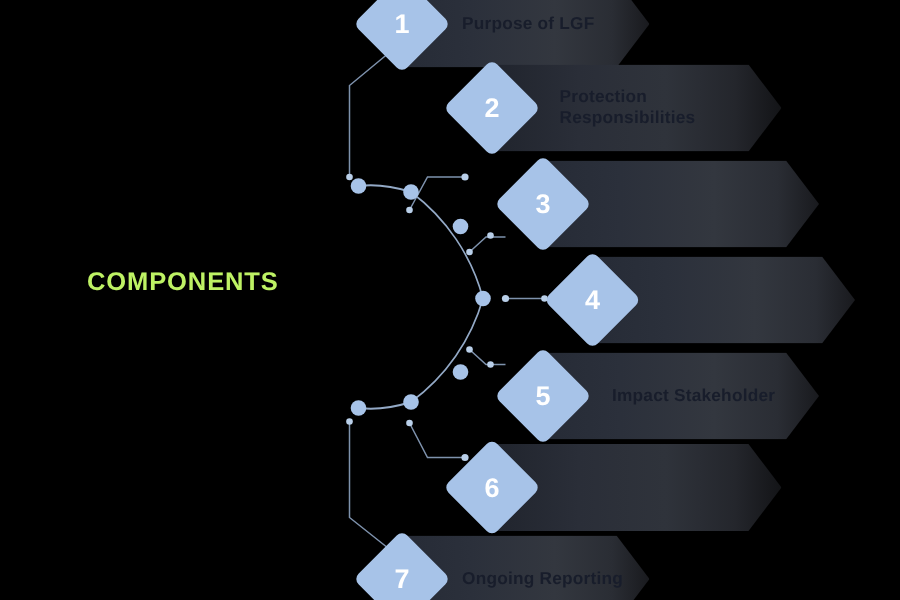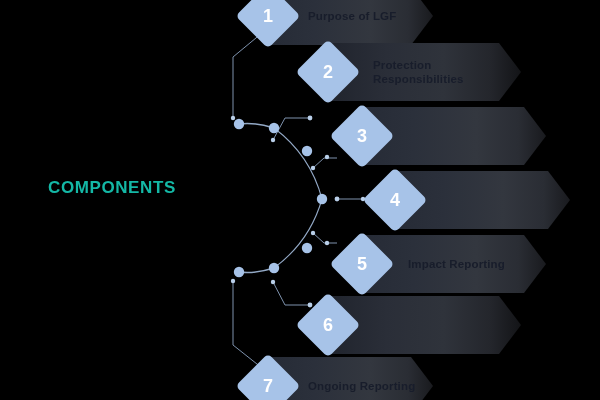--- a/index.html
+++ b/index.html
@@ -7,26 +7,26 @@
     width:600px;height:400px;overflow:hidden;
     background:#000000;
     font-family:"Liberation Sans", sans-serif;
     position:relative;
   }
   #stage{position:absolute;inset:0;width:600px;height:400px;}
 
   
   #components-title{
     position:absolute;
-    left:48px; top:178px;
+    left:58px; top:178px;
     width:200px;
     font-size:17px;
     font-weight:bold;
     letter-spacing:0.6px;
-    color:#14b8a6;
+    color:#bef264;
     font-family:"Liberation Sans", sans-serif;
     white-space:nowrap;
   }
 
   
   #connector-layer{position:absolute;left:0;top:0;width:600px;height:400px;}
 
   
   .step-row{position:absolute;height:58px;}
 
@@ -152,21 +152,21 @@
 
   <div class="step-row" style="left:0;top:171px;width:600px;">
     <div class="step-bar" style="left:395px;width:175px;"></div>
     <div class="step-diamond" style="left:372px;">
       <span>4</span>
     </div>
   </div>
 
   <div class="step-row" style="left:0;top:235px;width:600px;">
     <div class="step-bar" style="left:362px;width:184px;"></div>
-    <div class="step-label" style="left:408px;width:150px;">Impact Reporting</div>
+    <div class="step-label" style="left:408px;width:150px;">Impact Stakeholder</div>
     <div class="step-diamond" style="left:339px;">
       <span>5</span>
     </div>
   </div>
 
   <div class="step-row" style="left:0;top:296px;width:600px;">
     <div class="step-bar soft" style="left:328px;width:193px;"></div>
     <div class="step-diamond" style="left:305px;">
       <span>6</span>
     </div>

